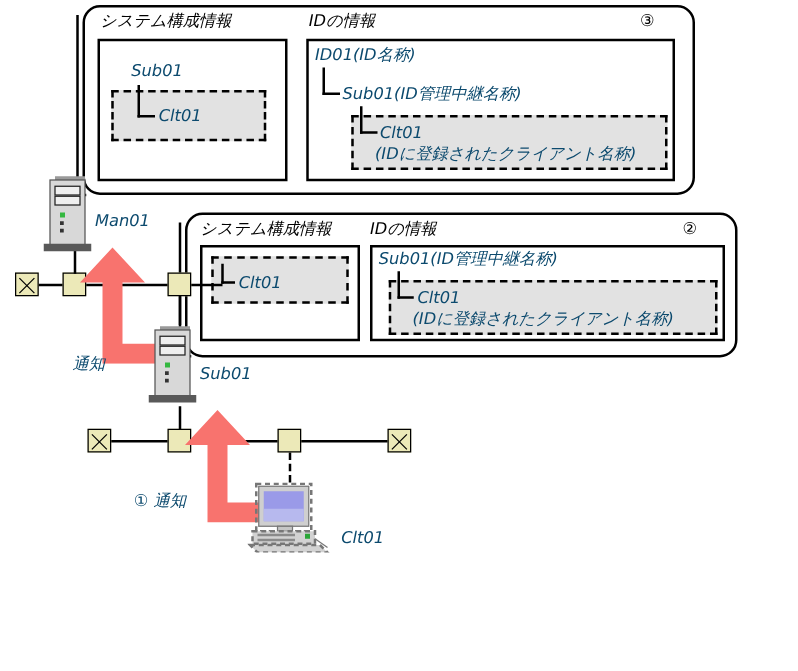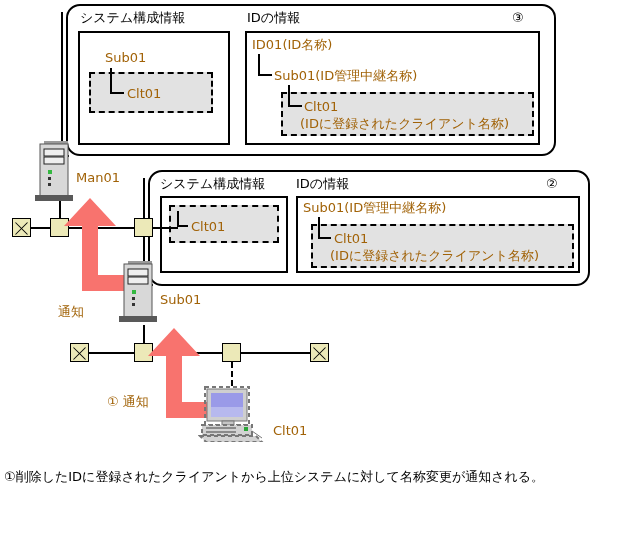--- a/index.html
+++ b/index.html
@@ -6,21 +6,21 @@
     margin: 0; padding: 0;
     background: #ffffff;
   }
   body {
     width: 638px; height: 537px;
     position: relative;
     font-family: "DejaVu Sans", "Liberation Sans", sans-serif;
     color: #000000;
     overflow: hidden;
   }
-  #stage { position: absolute; left:0; top:0; width:638px; height:423px; }
+  #stage { position: absolute; left:0; top:0; width:638px; height:423px;font-style:italic; }
 
   .abs { position: absolute; }
 
   
   .panel {
     position: absolute;
     border: 2px solid #000;
     border-radius: 14px;
     background: #fff;
     box-sizing: border-box;
@@ -50,21 +50,21 @@
     position: absolute;
     border: 2px dashed #000;
     background: #e2e2e2;
     box-sizing: border-box;
   }
   .txt {
     position: absolute;
     font-size: 13px;
     line-height: 15px;
     white-space: nowrap;
-    color: #a16207;
+    color: #0c4a6e;
   }
 
   
   .elbow {
     position: absolute;
     border-left: 2px solid #000;
     border-bottom: 2px solid #000;
     box-sizing: border-box;
   }
 
@@ -179,21 +179,21 @@
   <div class="vdash" style="left:231px; top:362px; height:24px;"></div>
 
   <svg class="abs" style="left:58px; top:196px;" width="80" height="95" viewBox="0 0 80 95">
     <path d="M 24 95 L 24 30 L 6 30 L 32 2 L 58 30 L 40 30 L 40 79 L 76 79 L 76 95 Z" fill="#f8736e"></path>
   </svg>
 
   <svg class="abs" style="left:142px; top:326px;" width="80" height="92" viewBox="0 0 80 92">
     <path d="M 24 92 L 24 30 L 6 30 L 32 2 L 58 30 L 40 30 L 40 76 L 76 76 L 76 92 Z" fill="#f8736e"></path>
   </svg>
 
-  <div class="txt" style="left:58px; top:304px;">通知</div>
+  <div class="txt" style="left:58px; top:284px;">通知</div>
   <div class="txt" style="left:107px; top:394px;">① 通知</div>
 
   <svg class="abs" style="left:34px; top:138px;" width="52" height="64" viewBox="0 0 52 64">
     <rect x="10" y="3" width="24" height="3" fill="#9a9a9a"></rect>
     <rect x="6" y="6" width="28" height="52" fill="#d8d8d8" stroke="#555" stroke-width="1"></rect>
     <rect x="10" y="11" width="20" height="7" fill="#efefef" stroke="#222" stroke-width="1"></rect>
     <rect x="10" y="19" width="20" height="7" fill="#efefef" stroke="#222" stroke-width="1"></rect>
     <rect x="14" y="32" width="4" height="4" fill="#34b840"></rect>
     <rect x="14" y="39" width="3" height="3" fill="#333"></rect>
     <rect x="14" y="45" width="3" height="3" fill="#333"></rect>
@@ -227,15 +227,14 @@
     <rect x="8" y="41" width="30" height="2" fill="#8a8a8a"></rect>
     <rect x="8" y="45" width="30" height="2" fill="#8a8a8a"></rect>
     <rect x="46" y="41" width="4" height="4" fill="#2aa638"></rect>
 
     <path d="M 2 50 L 58 50 L 64 56 L 8 56 Z" fill="#d2d2d2" stroke="#777" stroke-width="2" stroke-dasharray="4,3"></path>
 
     <path d="M 54 45 L 64 52" stroke="#777" stroke-width="1" fill="none"></path>
   </svg>
   <div class="txt" style="left:273px; top:423px;">Clt01</div>
 
-  <div class="legend" style="top:467px;">①削除したIDに登録されたクライアントから上位システムに対して名称変更が通知される。</div>
 
 </div>
 
 </body></html>

